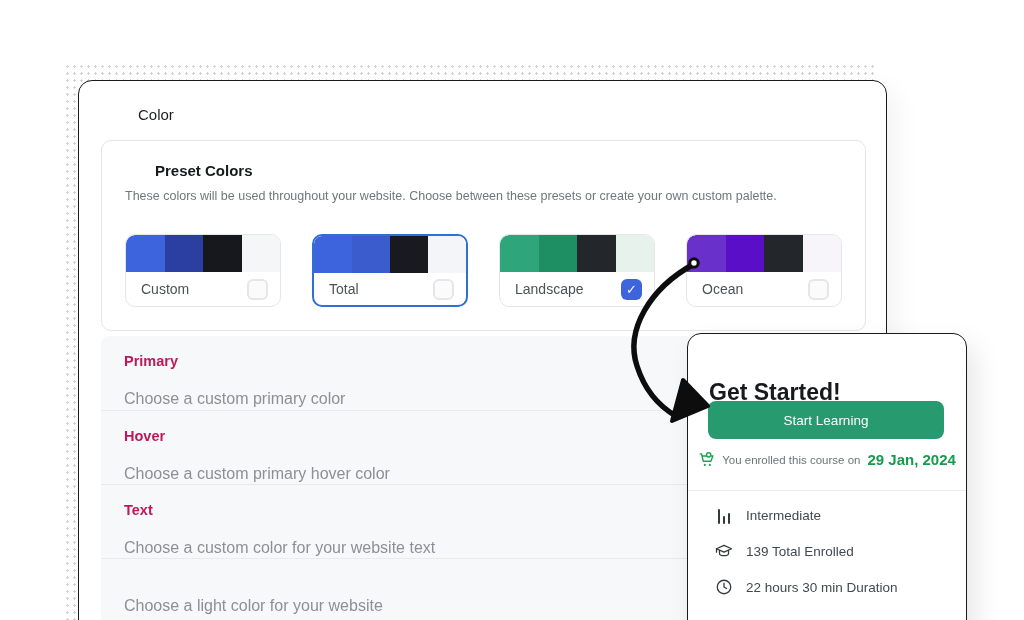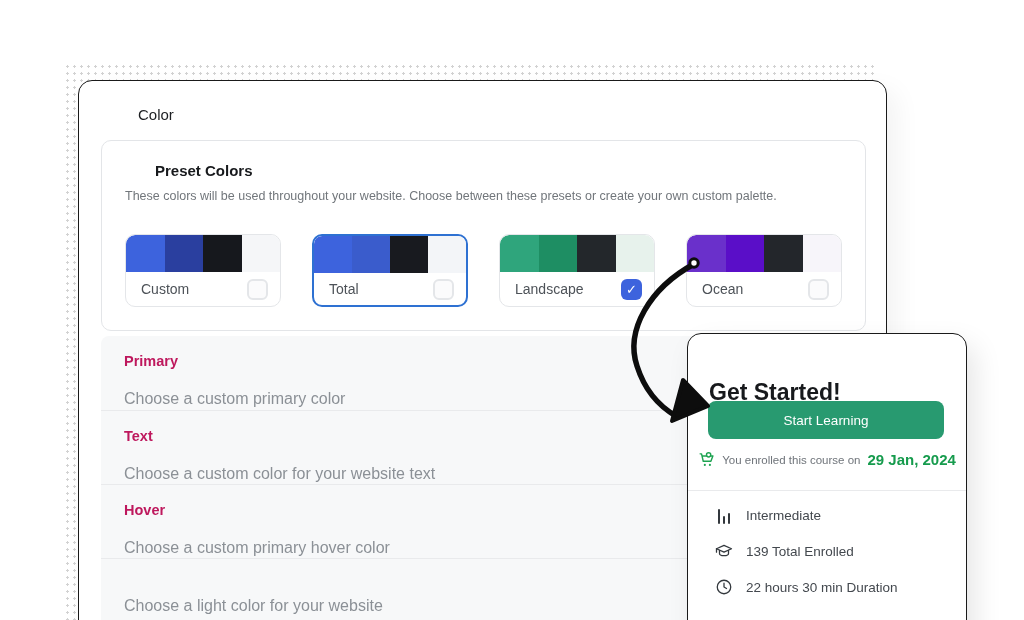--- a/index.html
+++ b/index.html
@@ -152,26 +152,26 @@
 
       </div>
     </div>
 
     <div class="settings-section">
       <div class="setting-row">
         <div class="setting-title">Primary</div>
         <div class="setting-desc">Choose a custom primary color</div>
       </div>
       <div class="setting-row">
+        <div class="setting-title">Hover</div>
+        <div class="setting-desc">Choose a custom primary hover color</div>
+      </div>
+      <div class="setting-row">
         <div class="setting-title">Text</div>
         <div class="setting-desc">Choose a custom color for your website text</div>
-      </div>
-      <div class="setting-row">
-        <div class="setting-title">Hover</div>
-        <div class="setting-desc">Choose a custom primary hover color</div>
       </div>
       <div class="setting-row">
         <div class="setting-desc">Choose a  light color for your website</div>
       </div>
     </div>
   </div>
 
   <div class="course-card">
     <div class="course-title">Get Started!</div>
     <button class="start-btn">Start Learning</button>

